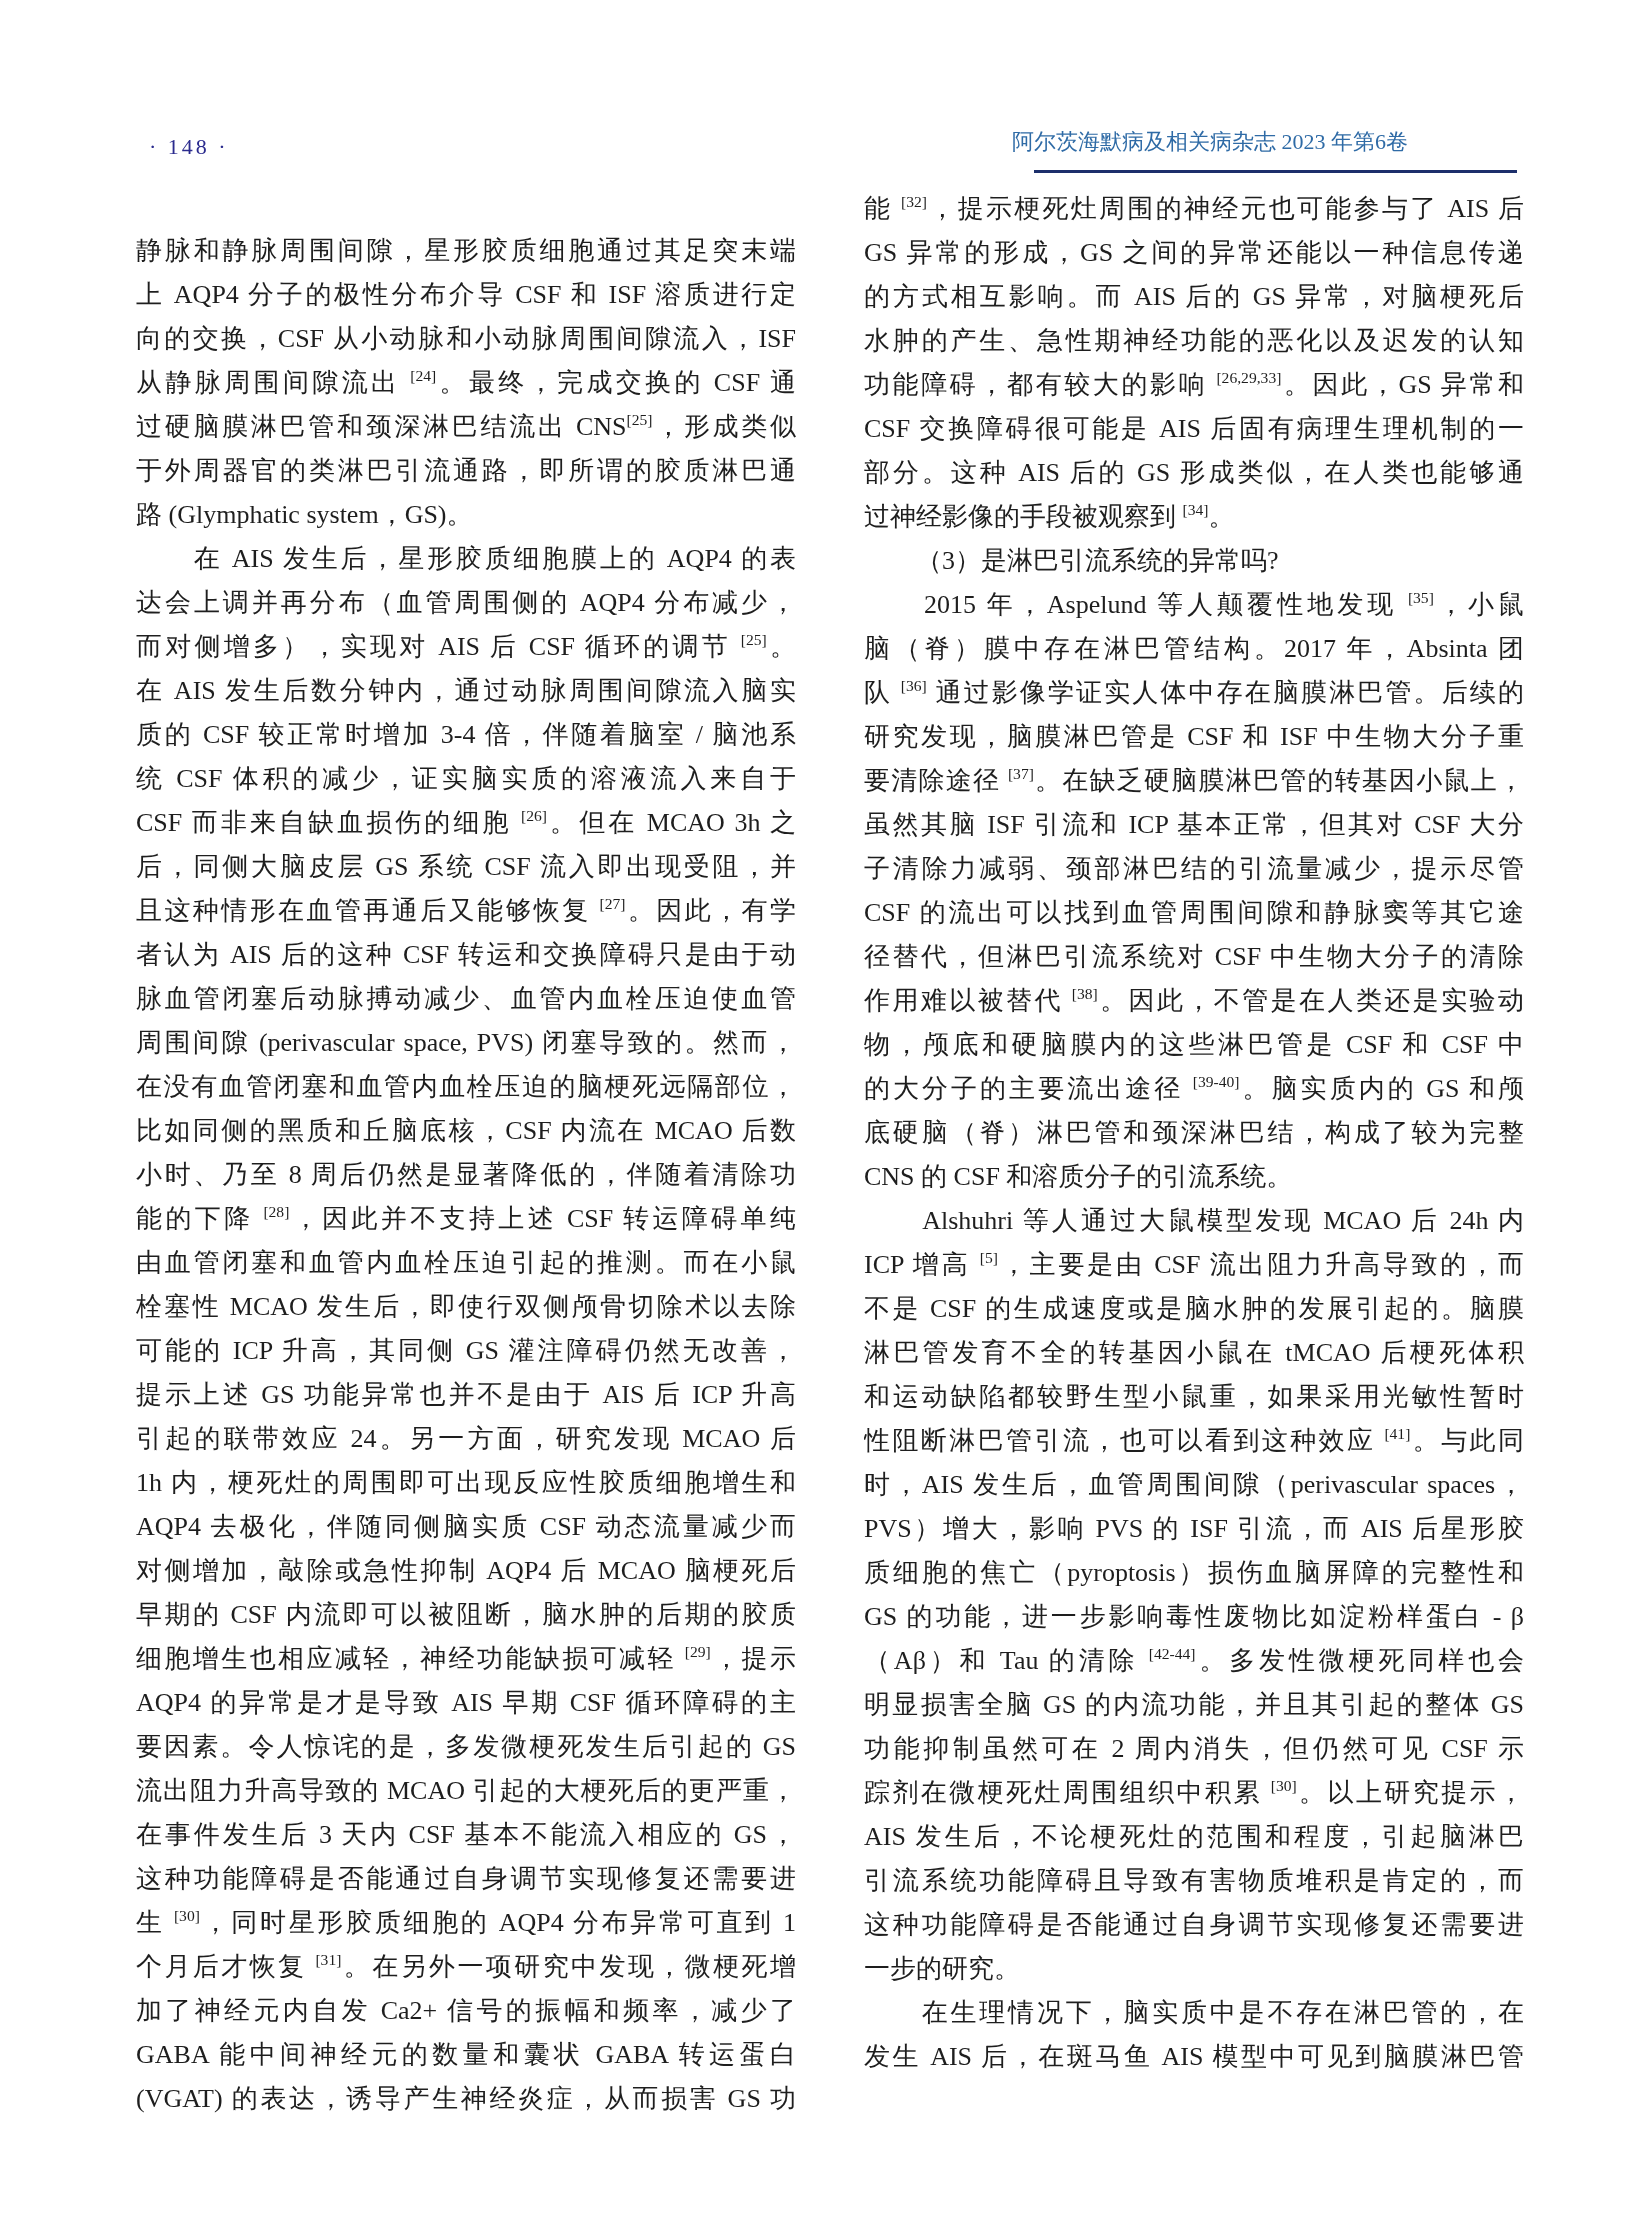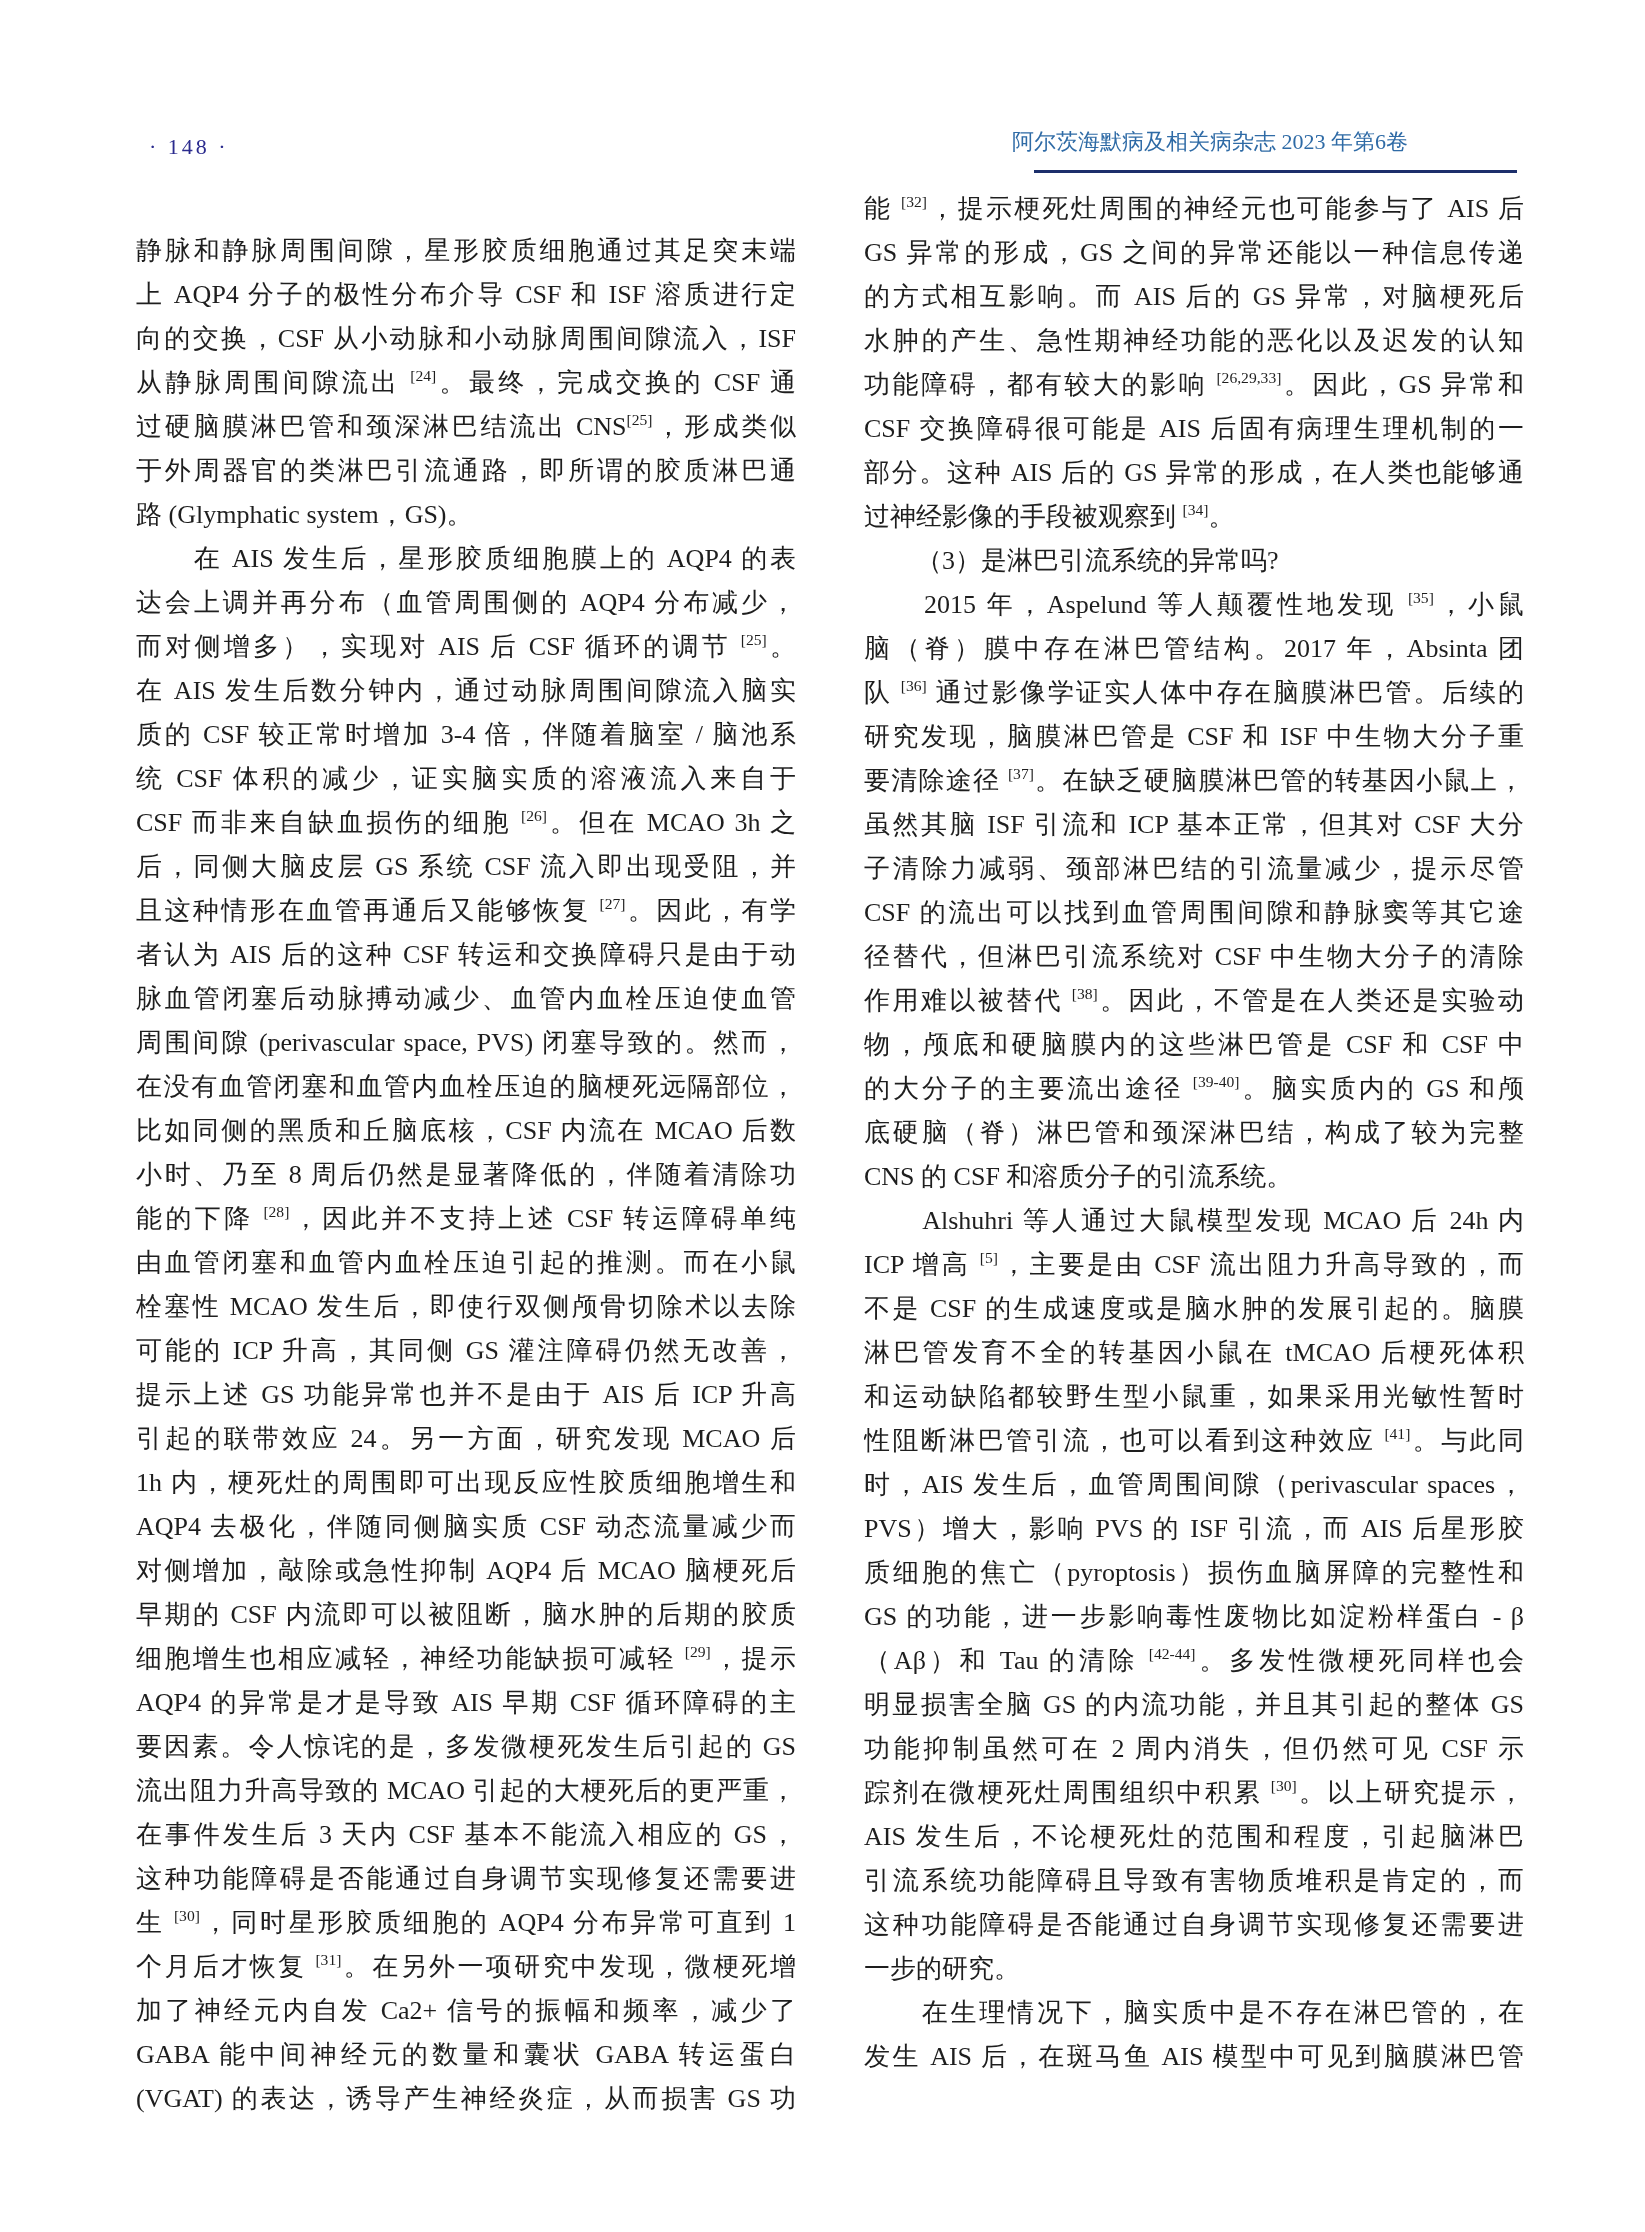--- a/index.html
+++ b/index.html
@@ -125,21 +125,21 @@
       <div class="line">(VGAT) 的表达，诱导产生神经炎症，从而损害 GS 功</div>
     </div>
 
   <div class="col col-right" id="col-right">
       <div class="line">能 <sup class="ref">[32]</sup>，提示梗死灶周围的神经元也可能参与了 AIS 后</div>
       <div class="line">GS 异常的形成，GS 之间的异常还能以一种信息传递</div>
       <div class="line">的方式相互影响。而 AIS 后的 GS 异常，对脑梗死后</div>
       <div class="line">水肿的产生、急性期神经功能的恶化以及迟发的认知</div>
       <div class="line">功能障碍，都有较大的影响 <sup class="ref">[26,29,33]</sup>。因此，GS 异常和</div>
       <div class="line">CSF 交换障碍很可能是 AIS 后固有病理生理机制的一</div>
-      <div class="line">部分。这种 AIS 后的 GS 异常的形成，在人类也能够通</div>
+      <div class="line">部分。这种 AIS 后的 GS 形成类似，在人类也能够通</div>
       <div class="line flush">过神经影像的手段被观察到 <sup class="ref">[34]</sup>。</div>
       <div class="line flush">　　（3）是淋巴引流系统的异常吗?</div>
       <div class="line">　　2015 年，Aspelund 等人颠覆性地发现 <sup class="ref">[35]</sup>，小鼠</div>
       <div class="line">脑（脊）膜中存在淋巴管结构。2017 年，Absinta 团</div>
       <div class="line">队 <sup class="ref">[36]</sup> 通过影像学证实人体中存在脑膜淋巴管。后续的</div>
       <div class="line">研究发现，脑膜淋巴管是 CSF 和 ISF 中生物大分子重</div>
       <div class="line">要清除途径 <sup class="ref">[37]</sup>。在缺乏硬脑膜淋巴管的转基因小鼠上，</div>
       <div class="line">虽然其脑 ISF 引流和 ICP 基本正常，但其对 CSF 大分</div>
       <div class="line">子清除力减弱、颈部淋巴结的引流量减少，提示尽管</div>
       <div class="line">CSF 的流出可以找到血管周围间隙和静脉窦等其它途</div>

